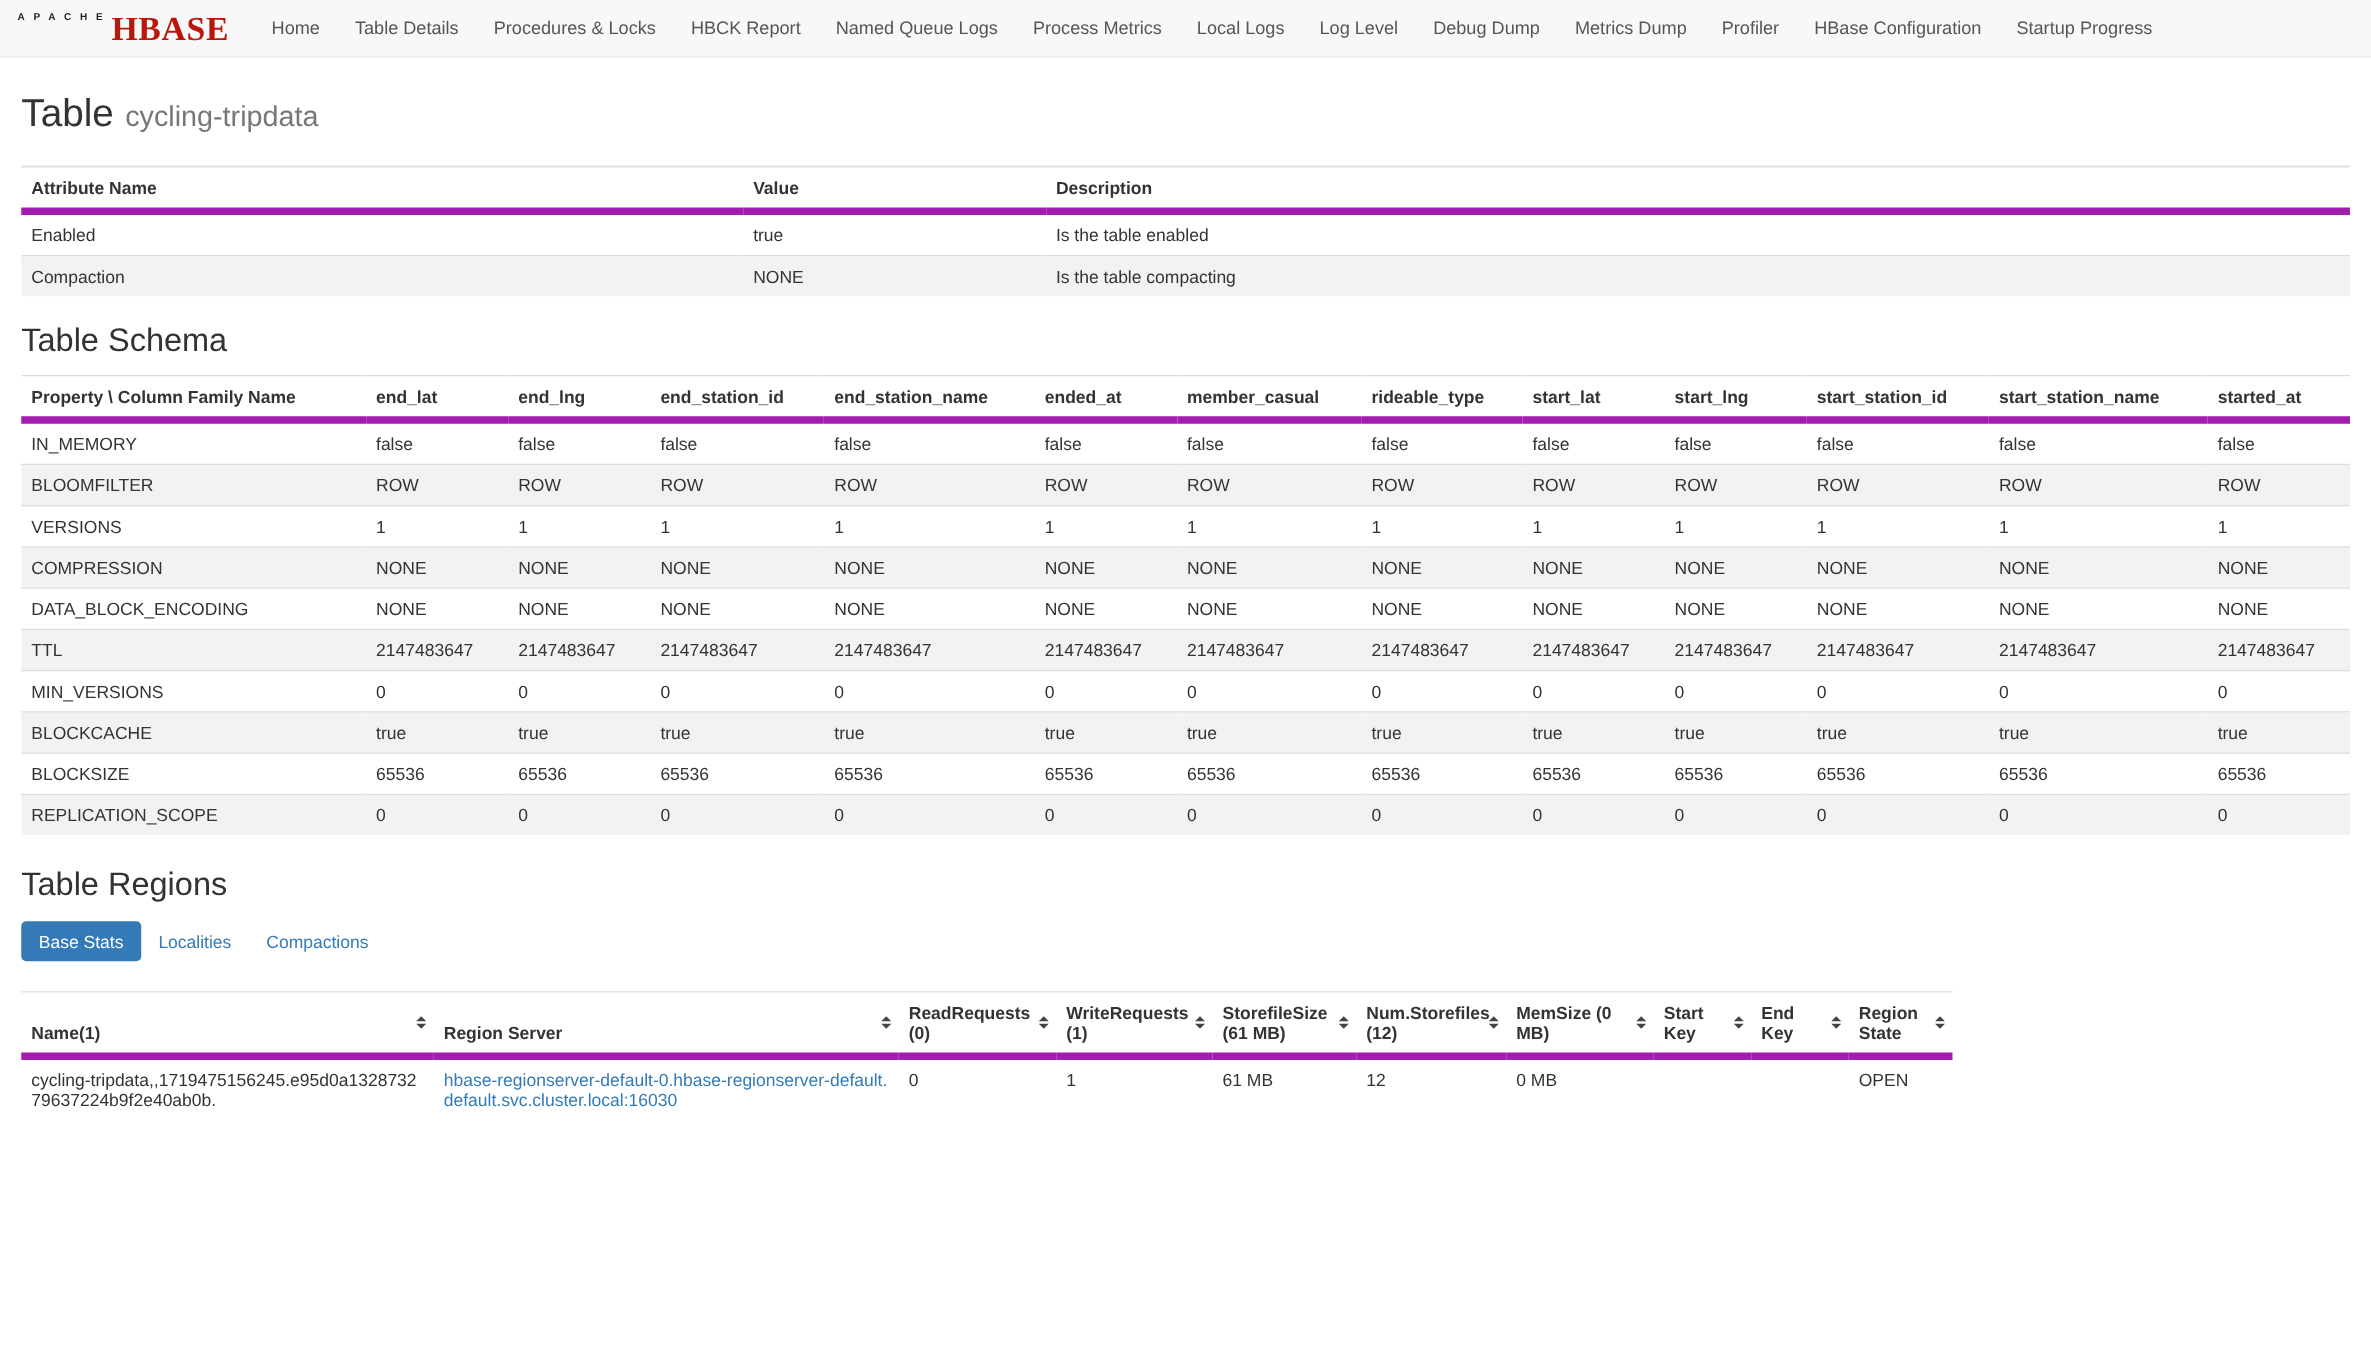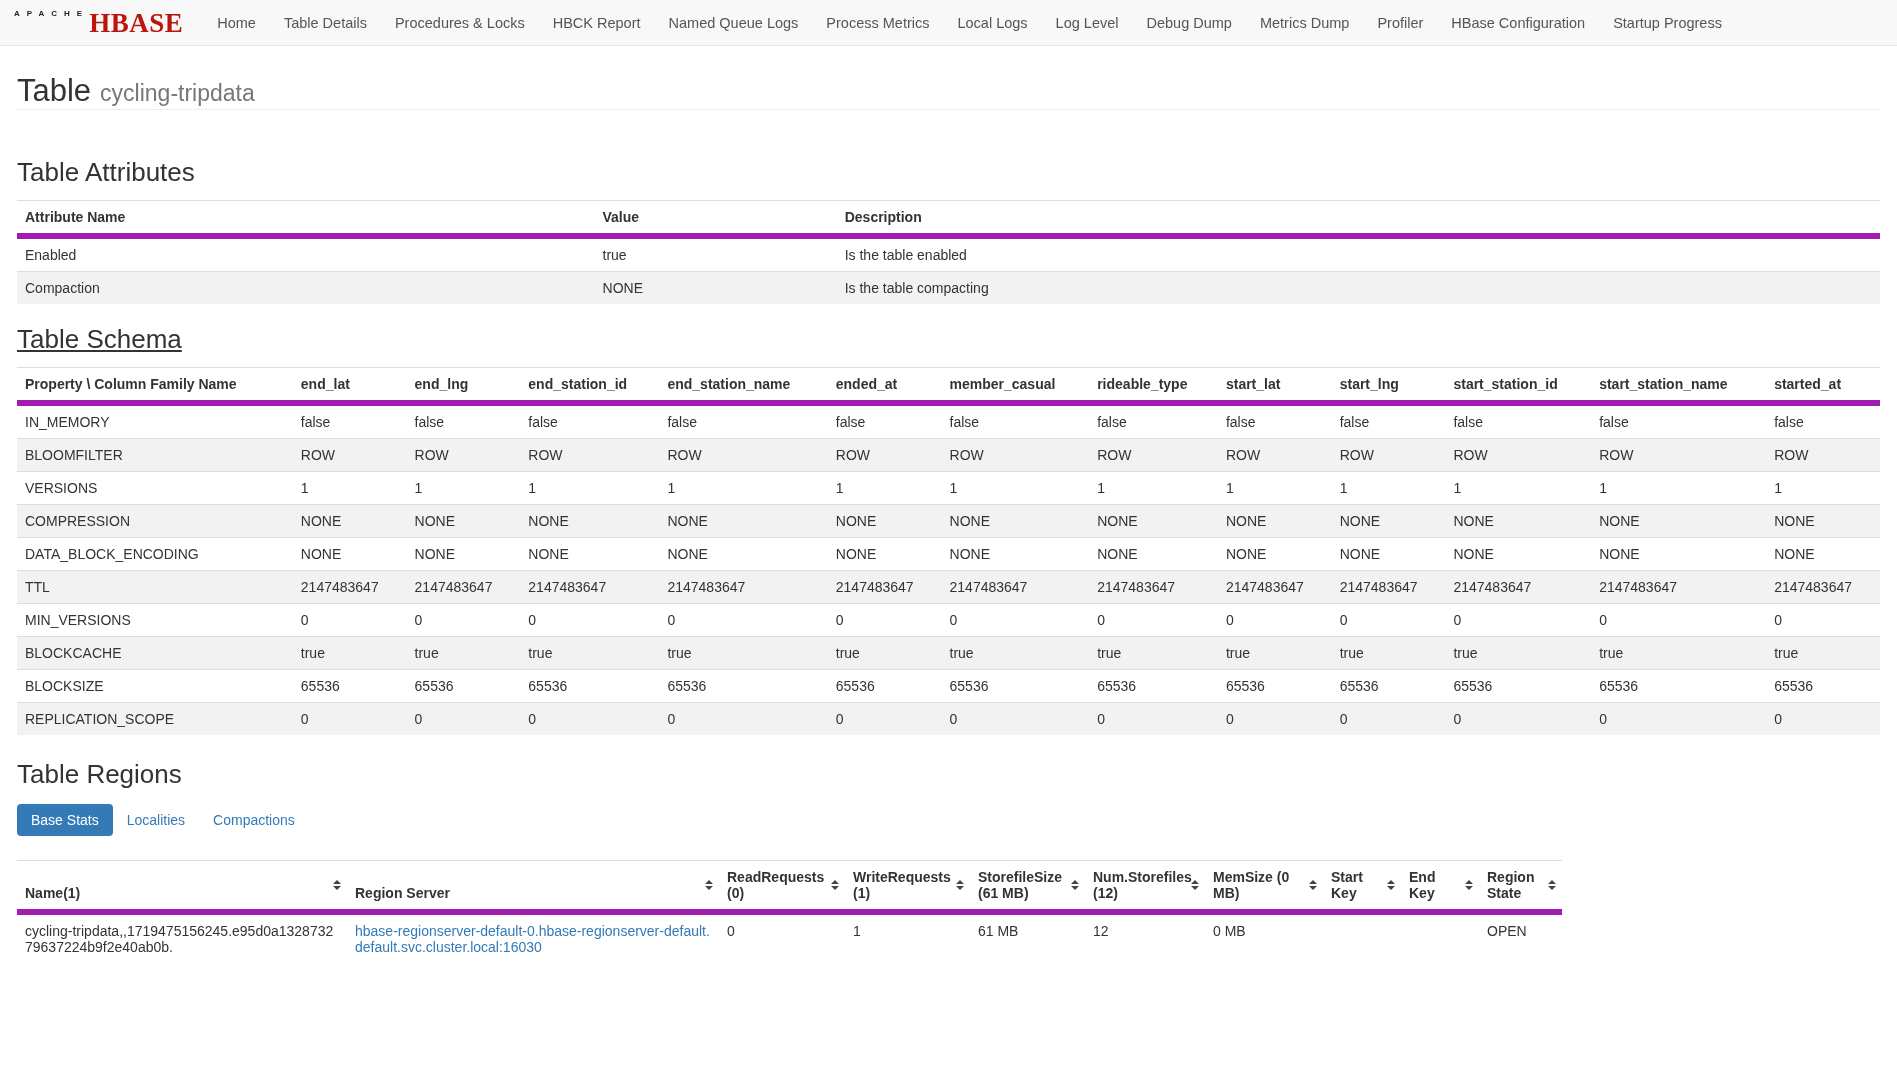--- a/index.html
+++ b/index.html
@@ -19,26 +19,26 @@
          margin:1px 20px 0 2px; cursor:pointer; }
   .logo-apache{ font-size:8px; letter-spacing:7px; font-weight:bold; color:#222; margin-bottom:1px; }
   .logo-hbase{ font-size:27px; font-weight:800; color:var(--brand);
                font-family:Liberation Serif, serif; letter-spacing:.5px; }
   .nav-items{ display:flex; align-items:center; height:100%; }
   .nav-item{ color:#555; font-size:14.5px; padding:0 14px; height:100%;
              display:flex; align-items:center; white-space:nowrap; }
 
   
   .container{ padding:0 17px 40px 17px; }
-  .page-header{ margin-top:27px; padding-bottom:0; border-bottom:1px solid #eee; }
+  .page-header{ margin-top:27px; padding-bottom:23px; border-bottom:1px solid #eee; }
   .page-title{ display:inline; font-size:31px; font-weight:500; color:#333; }
   .page-subtitle{ font-size:23px; color:#777; margin-left:9px; font-weight:400; }
   .section-heading{ font-size:26px; font-weight:500; color:#333; margin:0 0 12px 0; }
   #attr-heading{ margin-top:47px; }
-  #schema-heading{ margin-top:8px;text-decoration:underline; }
+  #schema-heading{ margin-top:8px; }
   #regions-heading{ margin-top:24px; }
 
   
   table{ border-collapse:collapse; width:100%; margin-bottom:20px; }
   th,td{ padding:8px; text-align:left; font-size:14px; border-top:1px solid #ddd; }
   thead th{ font-weight:bold; border-bottom:6px solid #a21caf; }
   tbody tr:nth-child(even){ background:#f2f2f2; }
 
   
   .tabs{ display:flex; align-items:center; margin:14px 0 24px 0; }
@@ -83,21 +83,20 @@
       <a class="nav-item">Startup Progress</a>
     </nav>
 </div>
 
 <div class="container">
 
   <div class="page-header">
     <h1 class="page-title">Table</h1><span class="page-subtitle">cycling-tripdata</span>
   </div>
 
-  <h2 class="section-heading" id="attr-heading">Table Attributes</h2>
   <table id="attr-table">
     <colgroup>
         <col style="width:31%">
         <col style="width:13%">
         <col>
       </colgroup>
     <thead>
         <tr id="attr-head-row">
           <th>Attribute Name</th>
           <th>Value</th>

